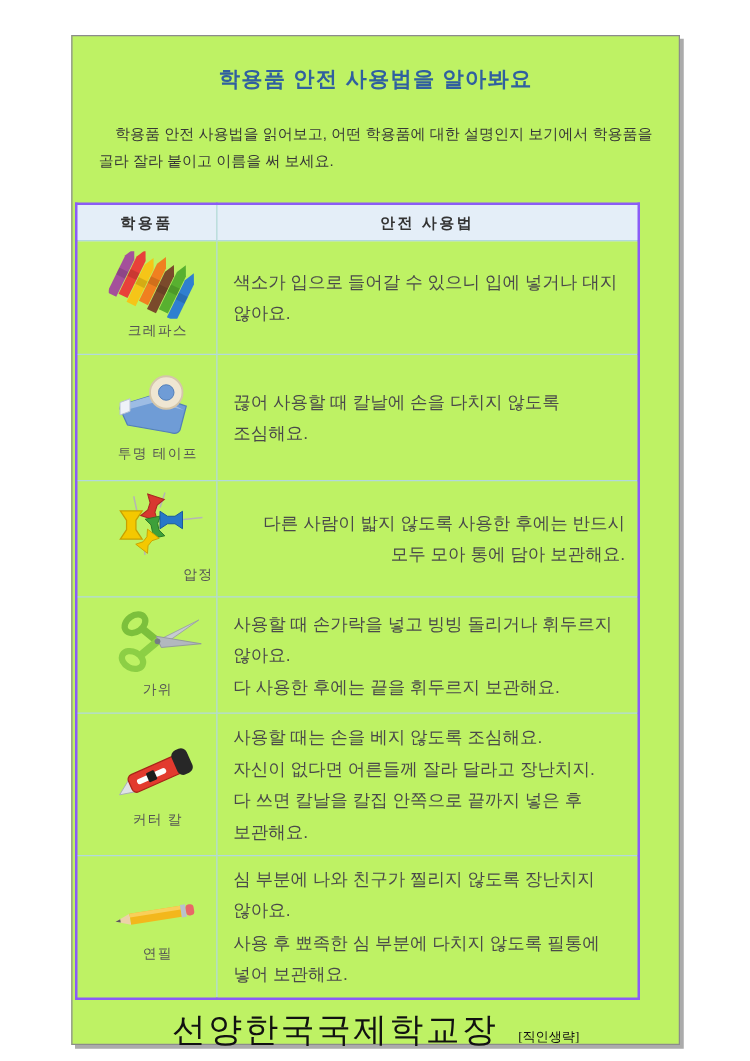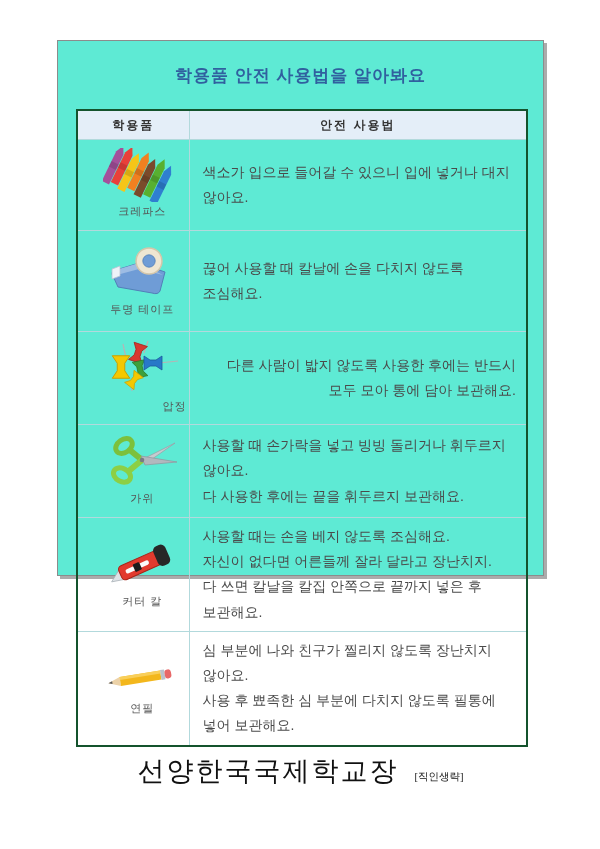--- a/index.html
+++ b/index.html
@@ -1,36 +1,36 @@
 <!DOCTYPE html>
 <html><head>
 <meta charset="utf-8">
 <style>
   html,body{margin:0;padding:0;}
   body{
     width:600px;height:849px;position:relative;background:#ffffff;
     font-family:"Liberation Sans",sans-serif;
   }
   .doc-frame{
-    position:absolute;left:57px;top:40px;width:487px;height:536px;
-    box-sizing:border-box;background:#5eead4;
+    position:absolute;left:57px;top:28px;width:487px;height:808px;
+    box-sizing:border-box;background:#bef264;
     border:1px solid #8c8c8c;
     box-shadow:3px 3px 0 0 #ababab;
   }
   .doc-title{
     margin:23px 10px 0 10px;text-align:center;
     font-size:17px;font-weight:bold;color:#30609f;letter-spacing:1px;
   }
   .intro{
     margin:21px 21px 0 21px;font-size:12px;line-height:1.85;color:#373737;
     text-align:justify;text-indent:13px;word-break:keep-all;
   }
   table.supplies{
-    border-collapse:collapse;margin:22px 0 0 18px;width:452px;
-    border:2px solid #14532d;table-layout:fixed;
+    border-collapse:collapse;margin:22px 0 0 2px;width:452px;
+    border:2px solid #8b5cf6;table-layout:fixed;
   }
   table.supplies th,table.supplies td{border:1px solid #b2d9dc;}
   table.supplies thead th{
     background:#e4eef8;height:26px;font-size:12px;font-weight:bold;color:#333;
     letter-spacing:2px;
   }
   col.c-item{width:112px;}
   td.item-cell{text-align:center;vertical-align:middle;padding:4px 2px 7px 20px;}
   td.desc-cell{
     padding:6px 10px 6px 13px;font-size:14px;color:#4a4a4a;line-height:1.8;
@@ -56,20 +56,21 @@
     font-family:"Liberation Serif",serif;font-size:10.5px;color:#111;margin-left:6px;padding-left:10px;
   }
 </style>
 </head>
 <body>
 
 <div class="doc-frame">
 
   <div class="doc-title">학용품 안전 사용법을 알아봐요</div>
 
+  <p class="intro">학용품 안전 사용법을 읽어보고, 어떤 학용품에 대한 설명인지 보기에서 학용품을 골라 잘라 붙이고 이름을 써 보세요.</p>
 
   <table class="supplies">
     <colgroup>
         <col class="c-item">
         <col>
       </colgroup>
     <thead>
       <tr>
         <th>학용품</th>
         <th>안전 사용법</th>

